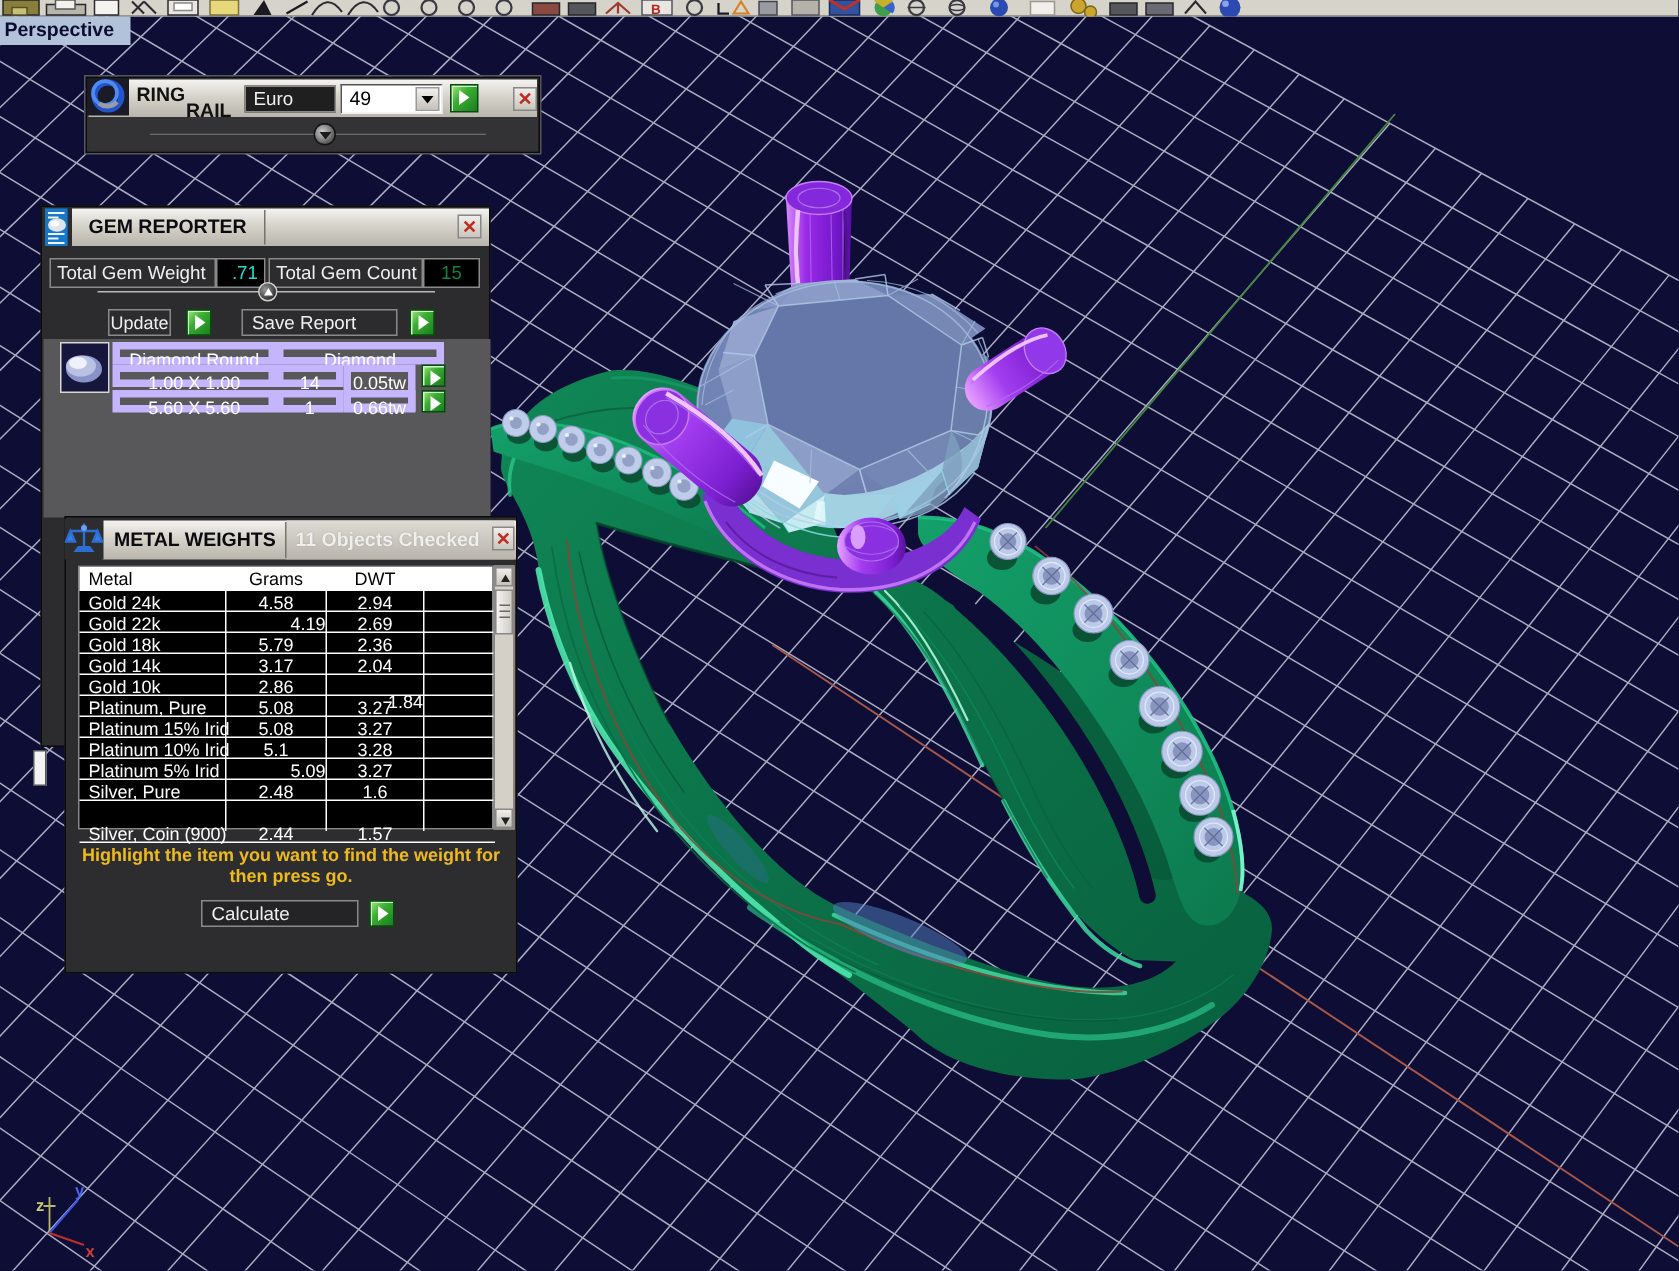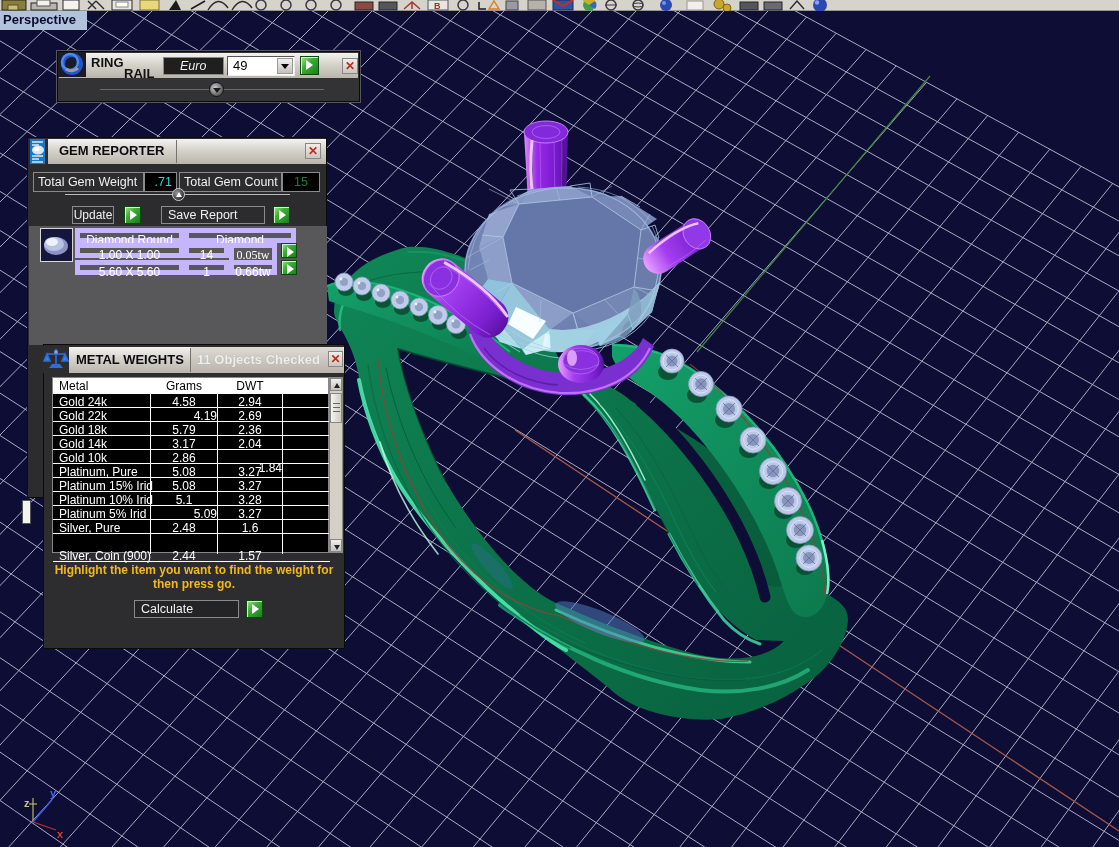--- a/index.html
+++ b/index.html
@@ -444,21 +444,21 @@
 
 <div id="ringrail">
   <div id="rr-title" class="titlebar"></div>
   <div id="rr-icon"><svg width="28" height="25">
           <circle cx="14" cy="12" r="9" fill="none" stroke="#2255cc" stroke-width="4"></circle>
           <circle cx="12" cy="10" r="8" fill="none" stroke="#4f8af2" stroke-width="2.5"></circle>
           <path d="M8 17 A 9 9 0 0 0 20 16" fill="none" stroke="#9a9aa8" stroke-width="3"></path>
         </svg></div>
   <div style="position:absolute;left:33px;top:3px;font-size:13px;font-weight:bold;color:#111;">RING</div>
   <div style="position:absolute;left:66px;top:14px;font-size:13px;font-weight:bold;color:#111;">RAIL</div>
-  <div class="darkfield" style="position:absolute;left:105px;top:5px;width:61px;height:18px;padding-left:16px;line-height:16px;font-style:italic;">Euro</div>
+  <div class="darkfield" style="position:absolute;left:105px;top:5px;width:61px;height:18px;padding-left:5px;line-height:16px;">Euro</div>
   <div style="position:absolute;left:169px;top:4px;width:68px;height:20px;background:#fff;border:1px solid #555;border-right-color:#eee;border-bottom-color:#eee;color:#000;font-size:13px;padding-left:5px;line-height:18px;">49
     <span style="position:absolute;right:1px;top:1px;width:16px;height:16px;background:linear-gradient(#f2f1ee,#c5c1b9);border:1px solid #9a9a9a;">
           <span style="position:absolute;left:3px;top:5px;border-top:5px solid #000;border-left:4px solid transparent;border-right:4px solid transparent;"></span>
         </span>
   </div>
   <div class="greenbtn" style="left:242px;top:4px;width:19px;height:19px;"></div>
   <div class="xbtn" style="left:284px;top:6px;width:16px;height:16px;font-size:12px;line-height:15px;">✕</div>
   <div style="position:absolute;left:1px;top:26px;width:299px;height:23px;background:#333335;">
     <div style="position:absolute;left:41px;top:11px;width:224px;height:1px;background:#0c0c0c;border-bottom:1px solid #6a6a6a;"></div>
     <div style="position:absolute;left:150px;top:4px;width:15px;height:15px;border-radius:50%;background:radial-gradient(circle at 5px 5px,#cfcfcf,#5a5a5a 70%);border:1px solid #141414;"></div>
@@ -497,21 +497,21 @@
   <div id="gr-gray">
     <div style="position:absolute;left:11px;top:2px;width:33px;height:34px;border:1px solid #d8d8d8;background:#16163c;"><svg width="31" height="32">
             <ellipse cx="15" cy="17" rx="12" ry="9" fill="#8a93c8"></ellipse>
             <ellipse cx="13" cy="15" rx="10" ry="7" fill="#b9c2e2"></ellipse>
             <ellipse cx="11" cy="13" rx="6" ry="4" fill="#eef1fa"></ellipse>
           </svg></div>
     <div class="cell" style="left:46px;top:2px;width:109px;height:15px;">Diamond Round</div>
     <div class="cell" style="left:155px;top:2px;width:112px;height:15px;">Diamond</div>
     <div class="cell" style="left:46px;top:17px;width:109px;height:15px;">1.00 X 1.00</div>
     <div class="cell" style="left:155px;top:17px;width:45px;height:15px;">14</div>
-    <div class="cell" style="left:200px;top:17px;width:48px;height:31px;font-family:Liberation Serif, serif;">0.05tw</div>
+    <div class="cell" style="left:200px;top:17px;width:48px;height:31px;">0.05tw</div>
     <div class="greenbtn" style="left:252px;top:17px;width:16px;height:15px;"></div>
     <div class="cell" style="left:46px;top:34px;width:109px;height:15px;">5.60 X 5.60</div>
     <div class="cell" style="left:155px;top:34px;width:45px;height:15px;">1</div>
     <div class="cell" style="left:200px;top:34px;width:48px;height:15px;">0.66tw</div>
     <div class="greenbtn" style="left:252px;top:34px;width:16px;height:15px;"></div>
   </div>
   <div style="position:absolute;left:-6px;top:362px;width:9px;height:24px;background:#f2f2f2;border:1px solid #555;"></div>
 </div>
 
 <div id="metalw">

